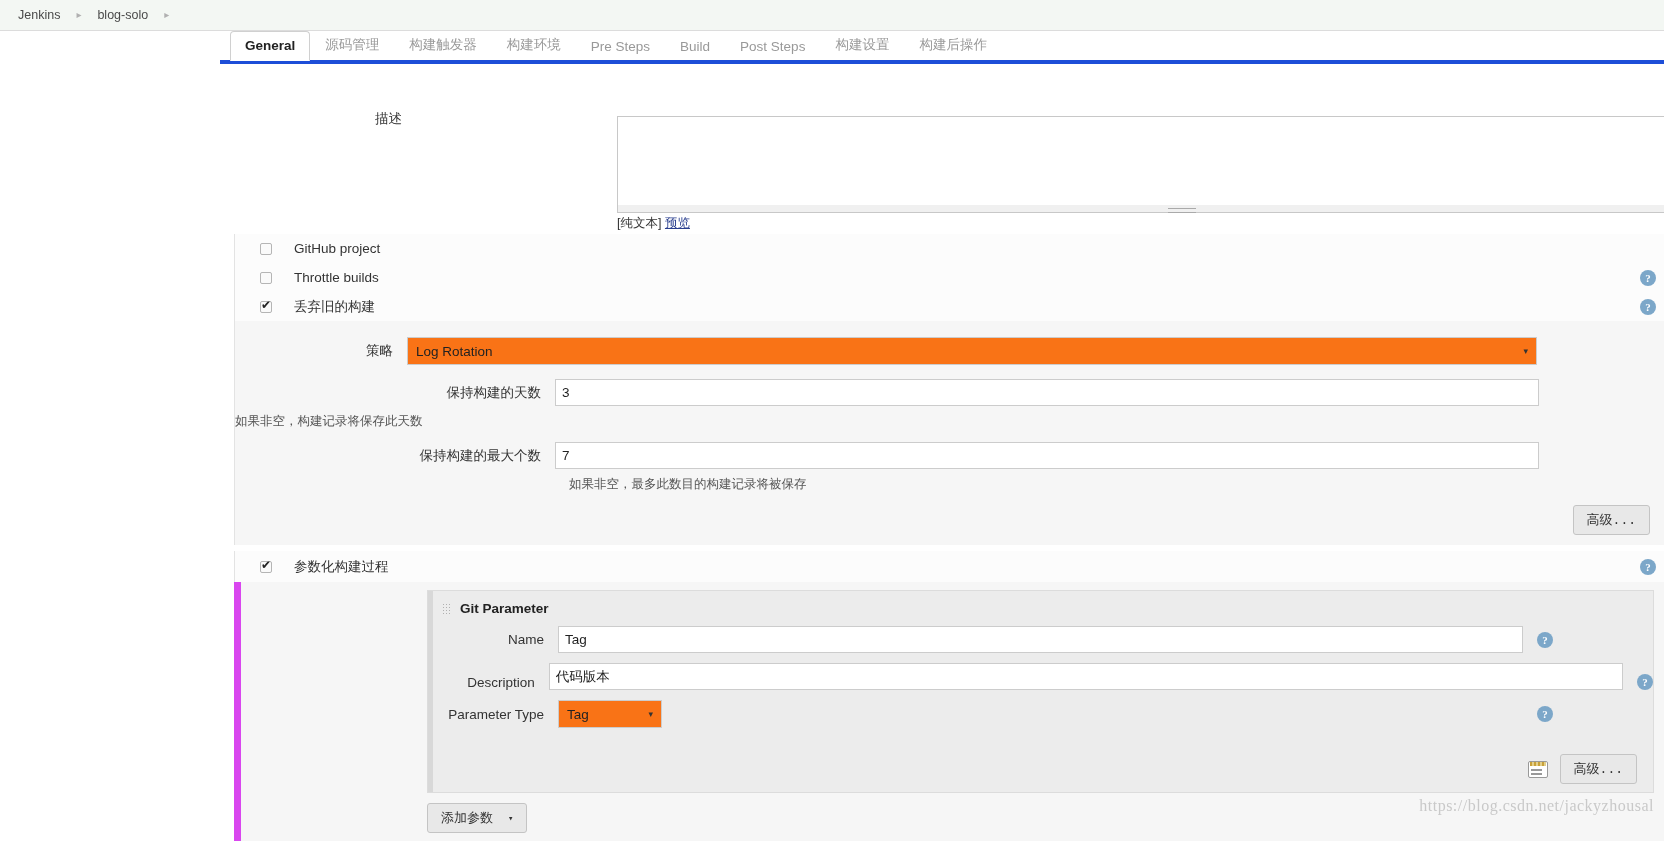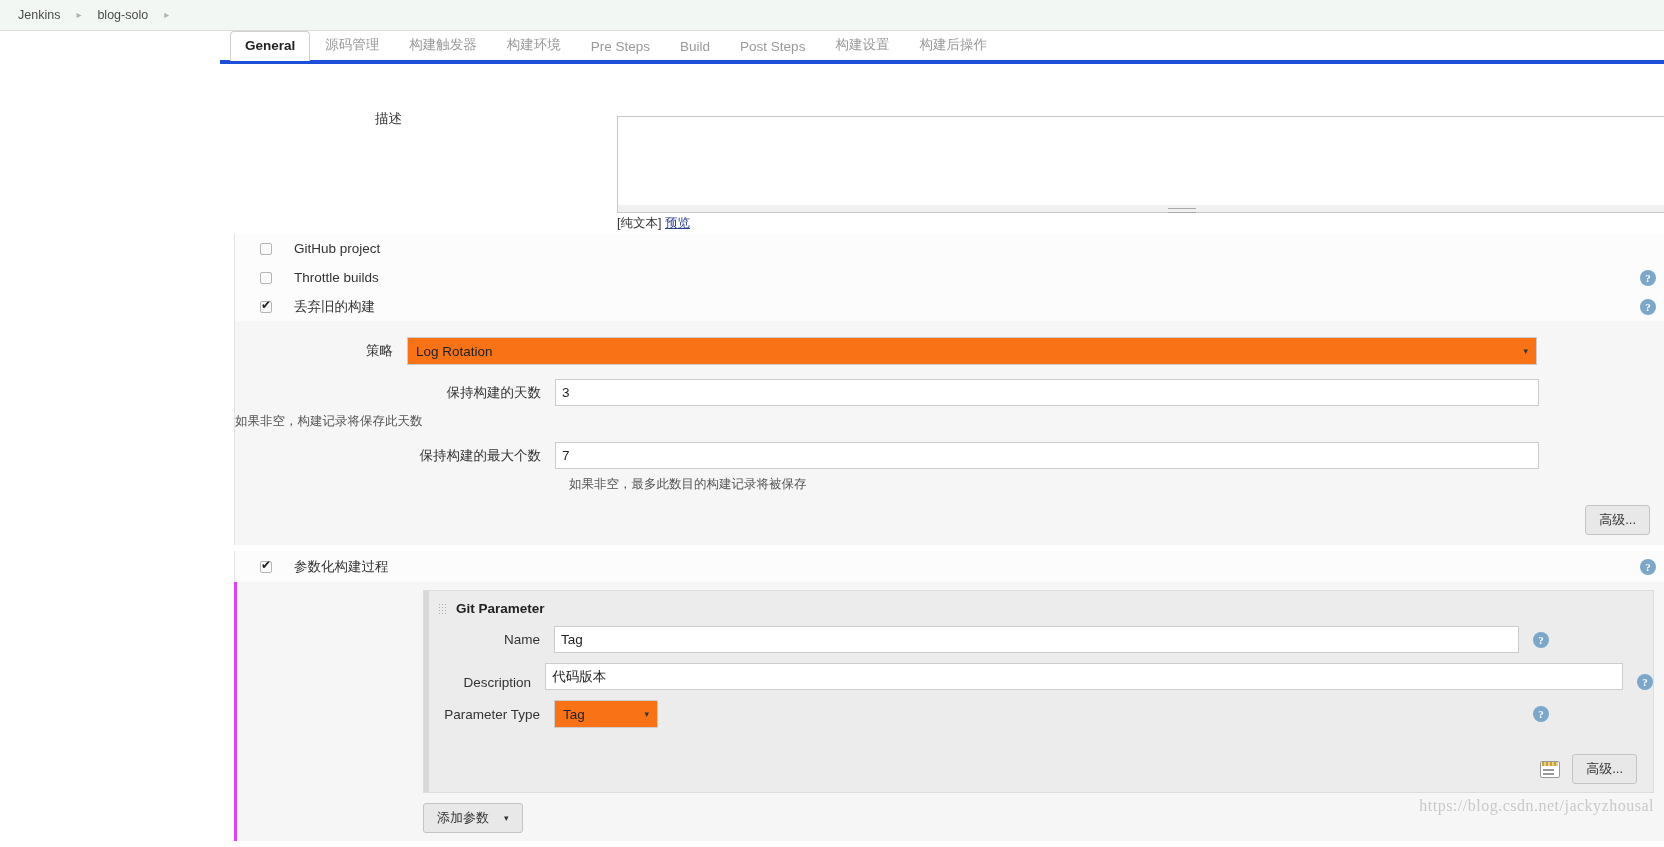--- a/index.html
+++ b/index.html
@@ -235,30 +235,30 @@
   }
 
   .btn {
     background: #e8e8e8;
     border: 1px solid #c4c4c4;
     border-radius: 3px;
     padding: 5px 13px;
     font-size: 13px;
     color: #333;
     cursor: pointer;
-    font-family: Liberation Sans, sans-serif;
+    font-family: Liberation Mono, monospace;
     display: inline-flex;
     align-items: center;
     gap: 7px;
   }
 
   
   #param-outer {
     margin-left: 14px;
-    border-left: 3px solid #d946ef;
+    border-left: 7px solid #d946ef;
     background: #f6f6f6;
     padding: 8px 0 8px 0;
   }
   #param-card {
     margin-left: 186px;
     margin-right: 10px;
     border: 1px solid #dcdcdc;
     background: #ececec;
     position: relative;
     padding: 10px 0 8px 0;

